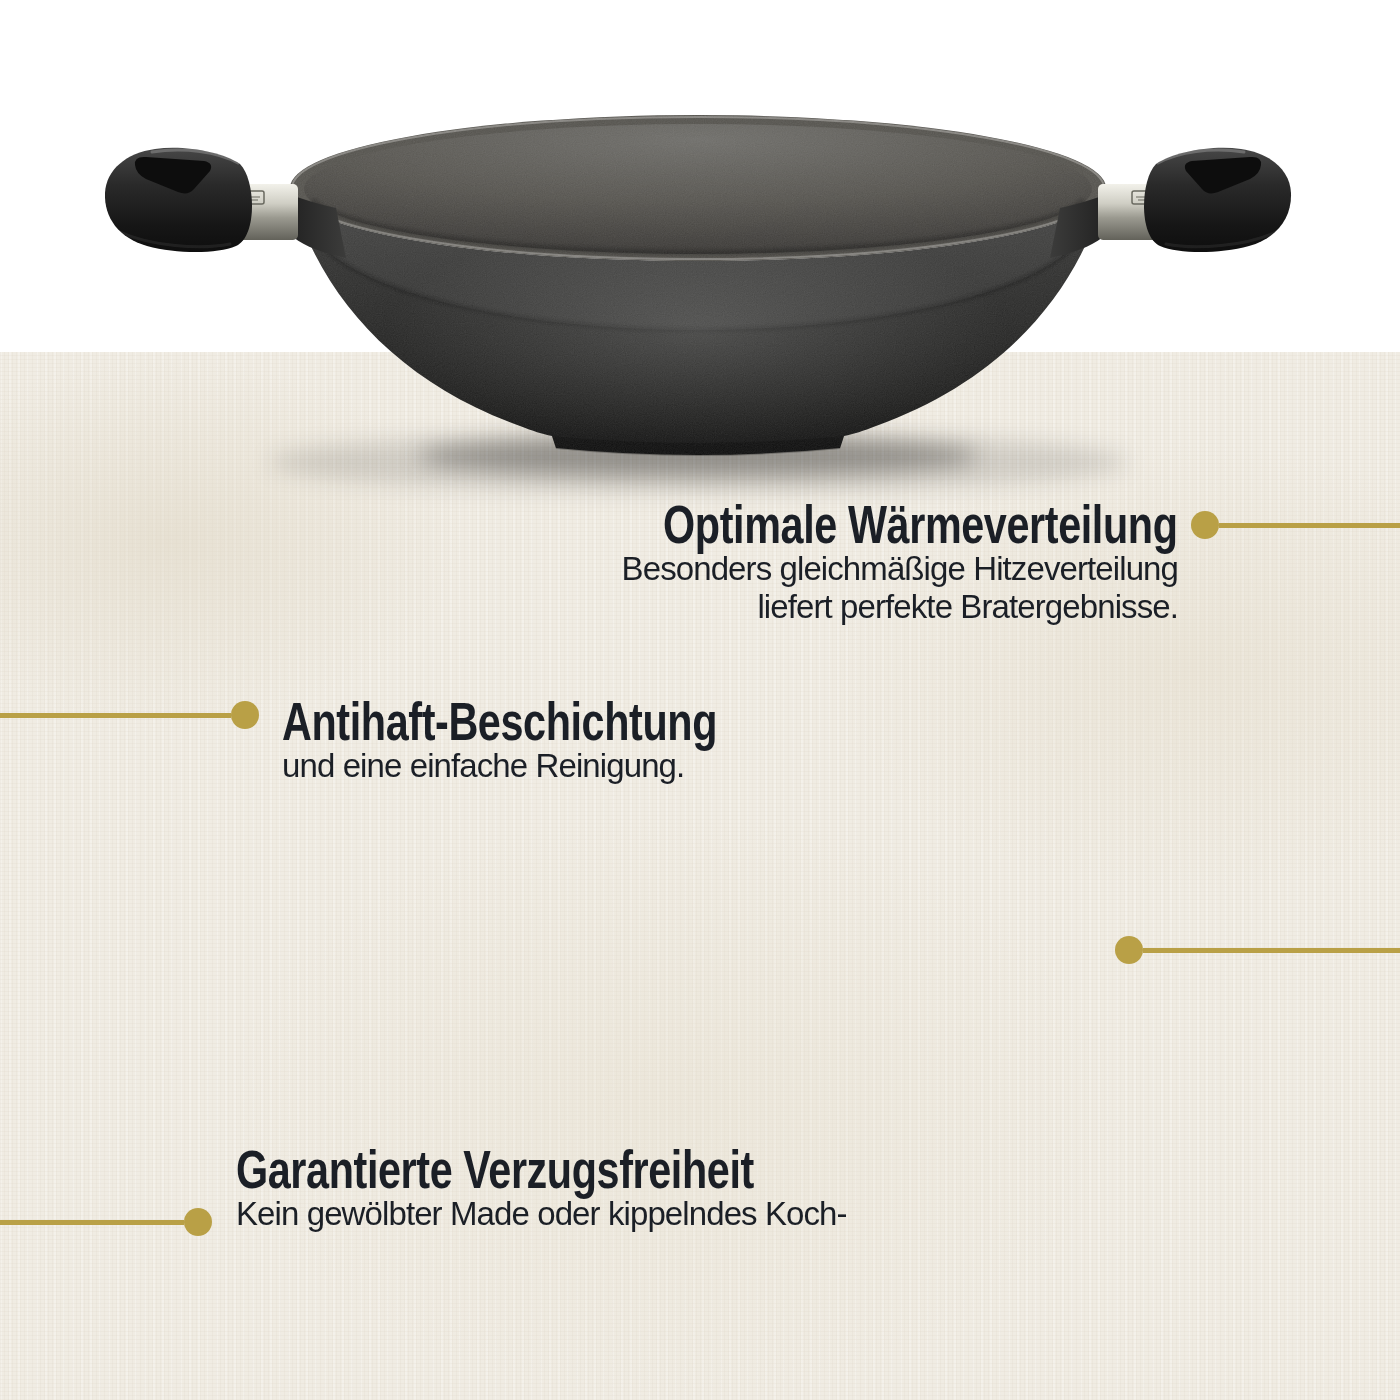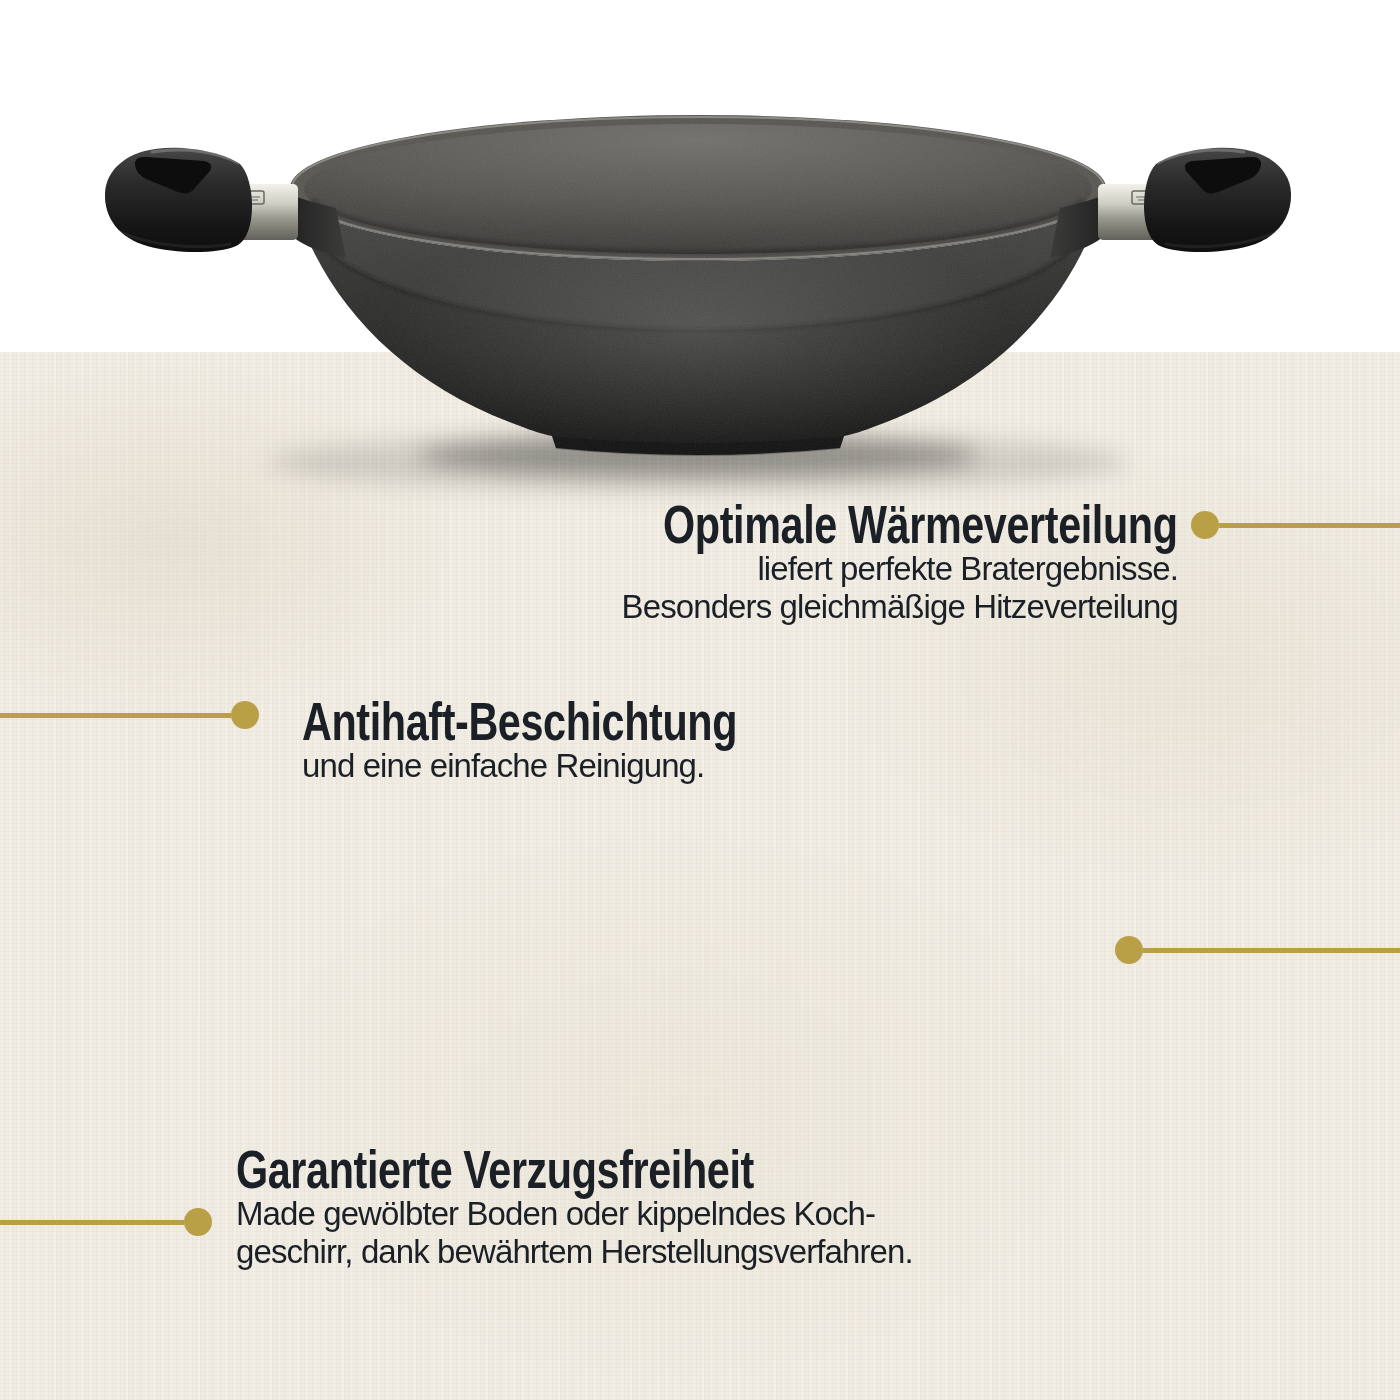--- a/index.html
+++ b/index.html
@@ -31,21 +31,21 @@
     letter-spacing:-0.5px;white-space:nowrap;color:#1b1f26;
   }
   .align-right{text-align:right;}
   .align-right h2{transform:scaleX(0.78);transform-origin:100% 50%;}
   .align-left h2{transform:scaleX(0.78);transform-origin:0 50%;}
   .feature p{
     margin:0;font-size:33px;line-height:38px;letter-spacing:-0.9px;
     white-space:nowrap;color:#1b1f26;
   }
   #f0{top:500px;right:222px;}
-  #f1{top:697px;left:282px;margin-left:20px;}
+  #f1{top:697px;left:282px;}
   #f2{top:930px;right:302px;}
   #f3{top:1145px;left:236px;}
 
   
   .connector{position:absolute;display:flex;align-items:center;height:28px;z-index:2;}
   .connector .dot{width:28px;height:28px;border-radius:50%;background:#b9a046;flex:0 0 auto;}
   .connector .line{flex:1 1 auto;height:5px;background:#b9a046;}
   #conn0{top:511px;left:1191px;right:0;}
   #conn1{top:701px;left:0;width:259px;flex-direction:row-reverse;}
   #conn2{top:936px;left:1115px;right:0;}
@@ -175,29 +175,28 @@
     <span class="dot"></span>
     <span class="line"></span>
   </div>
   <div class="connector" id="conn3">
     <span class="dot"></span>
     <span class="line"></span>
   </div>
 
   <section class="feature align-right" id="f0">
     <h2><span>Optimale Wärmeverteilung</span></h2>
+    <p>Besonders gleichmäßige Hitzeverteilung</p>
     <p>liefert perfekte Bratergebnisse.</p>
-    <p>Besonders gleichmäßige Hitzeverteilung</p>
   </section>
 
   <section class="feature align-left" id="f1">
     <h2><span>Antihaft-Beschichtung</span></h2>
     <p>und eine einfache Reinigung.</p>
   </section>
 
 
   <section class="feature align-left" id="f3">
     <h2><span>Garantierte Verzugsfreiheit</span></h2>
-    <p>Made gewölbter Boden oder kippelndes Koch-</p>
-    <p>geschirr, dank bewährtem Herstellungsverfahren.</p>
+    <p>Kein gewölbter Made oder kippelndes Koch-</p>
   </section>
 
 </div>
 
 </body></html>

